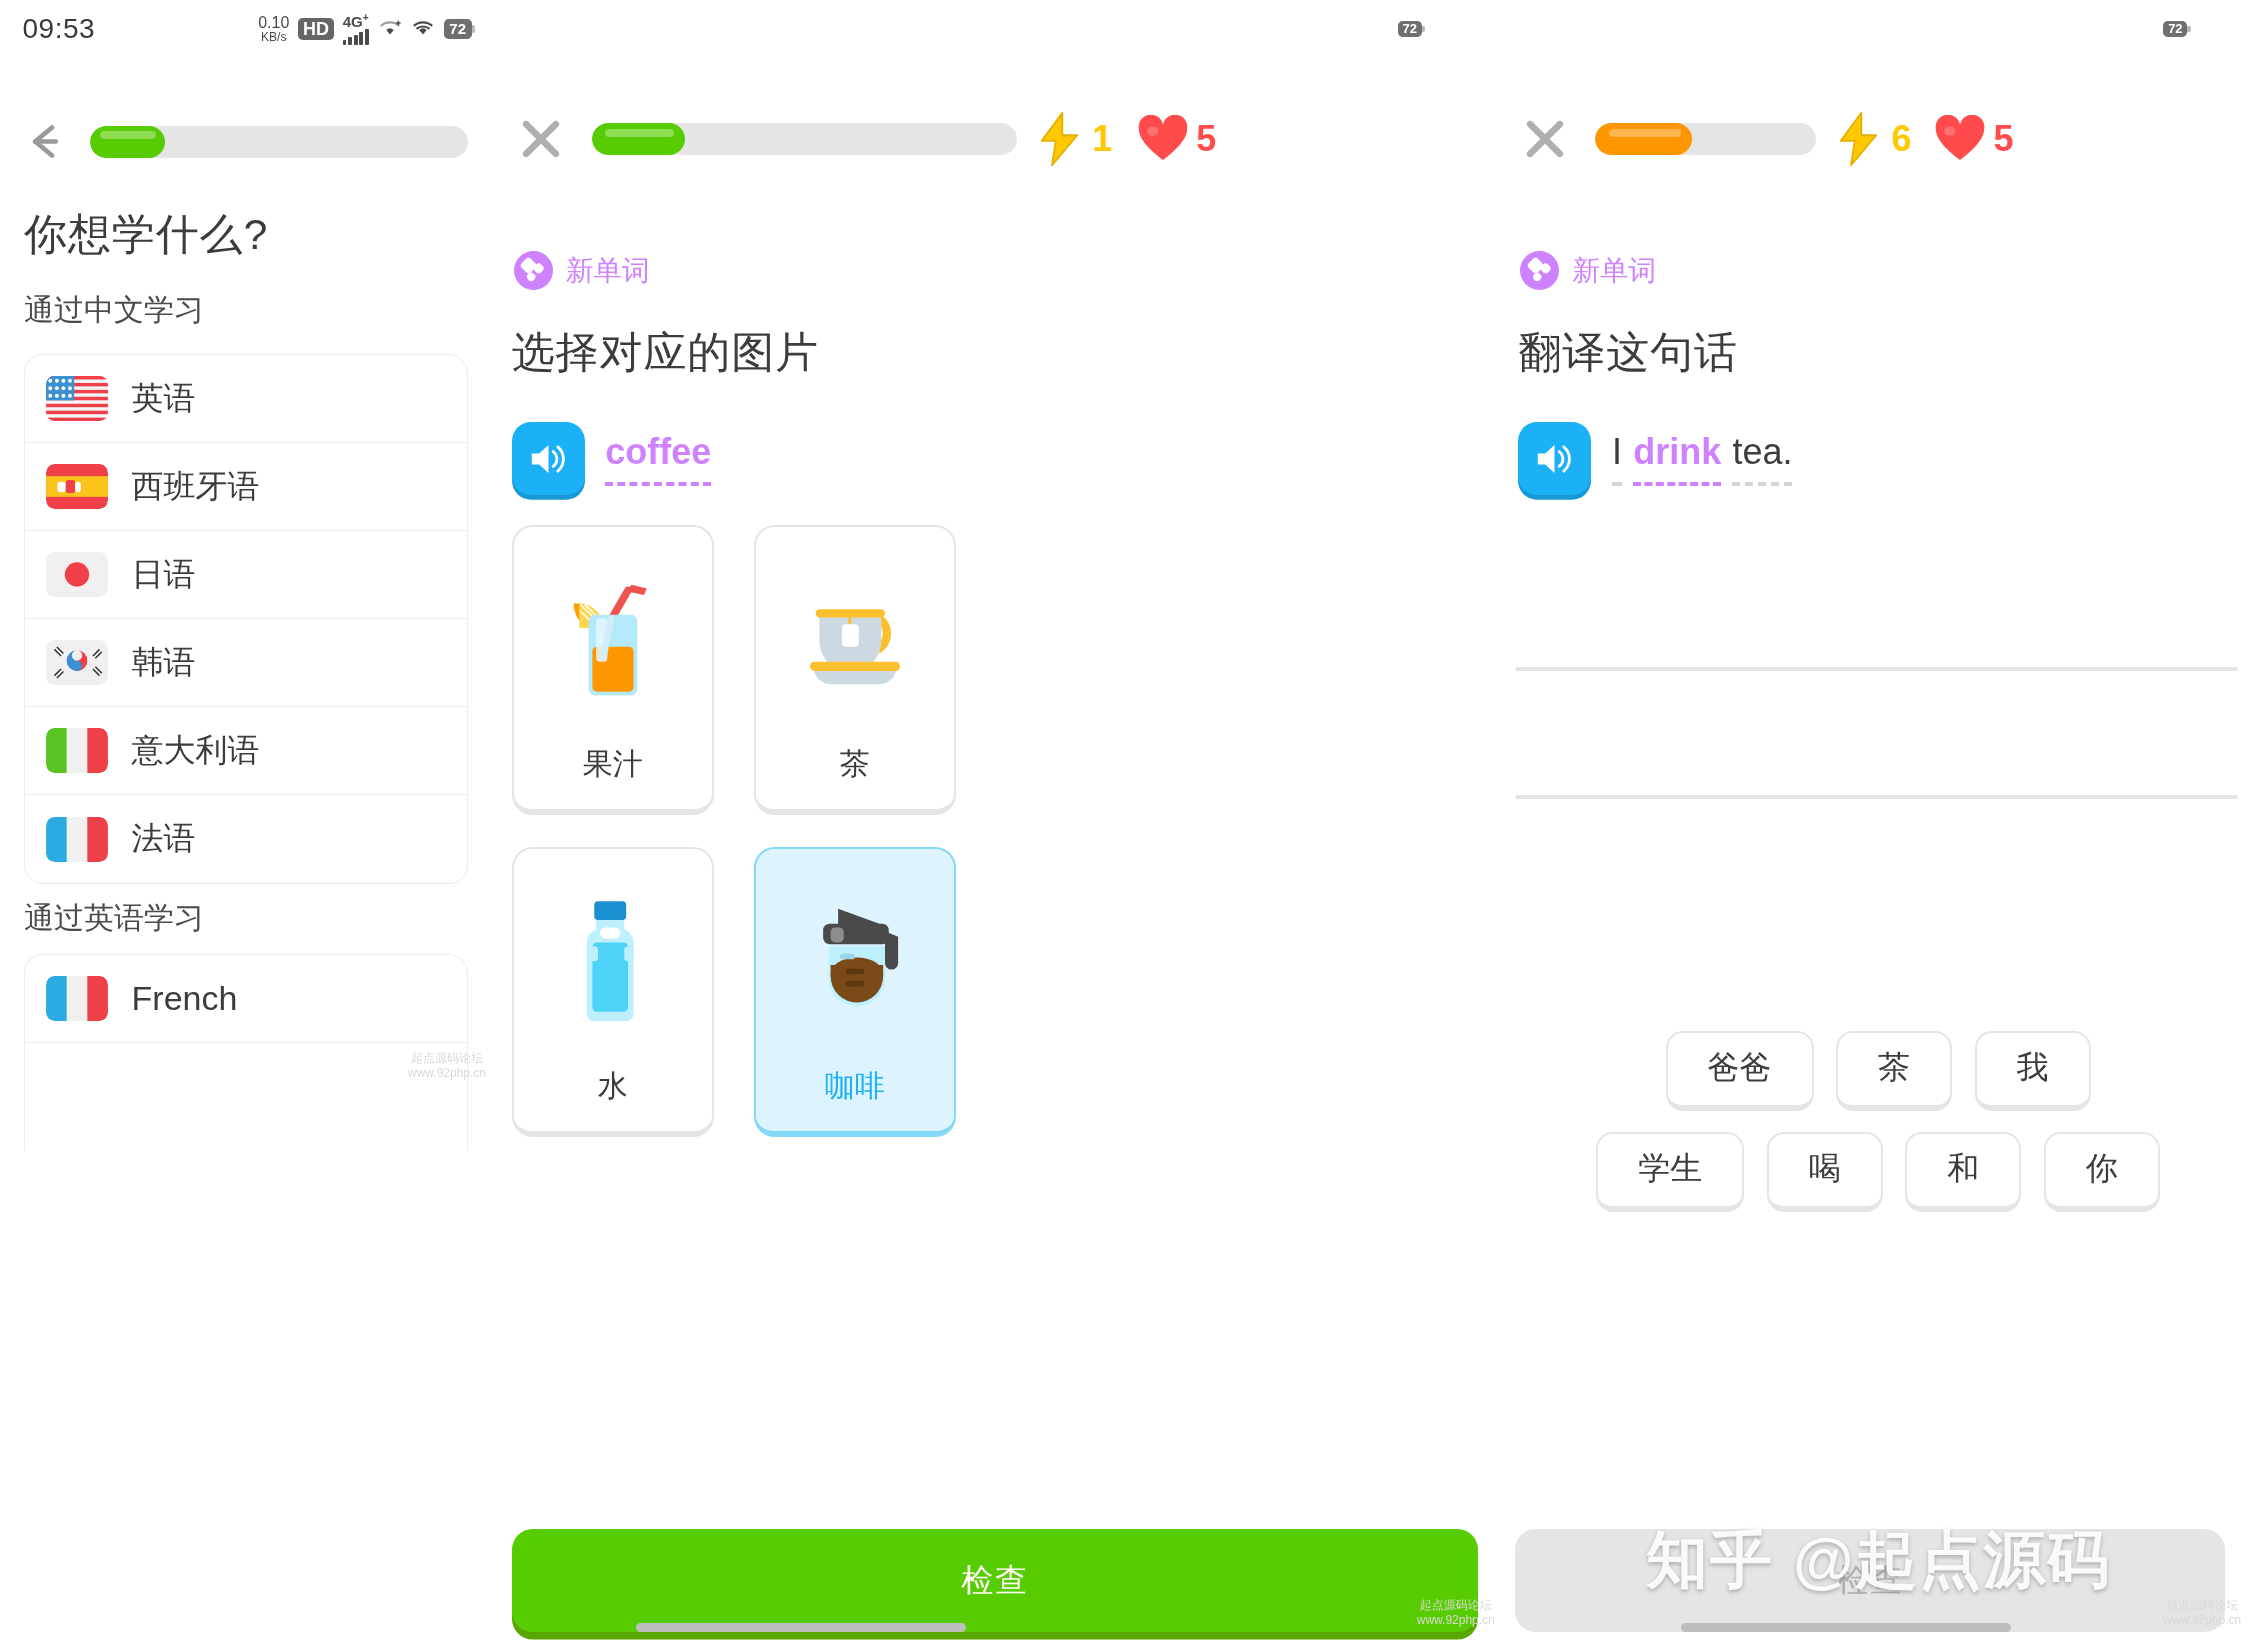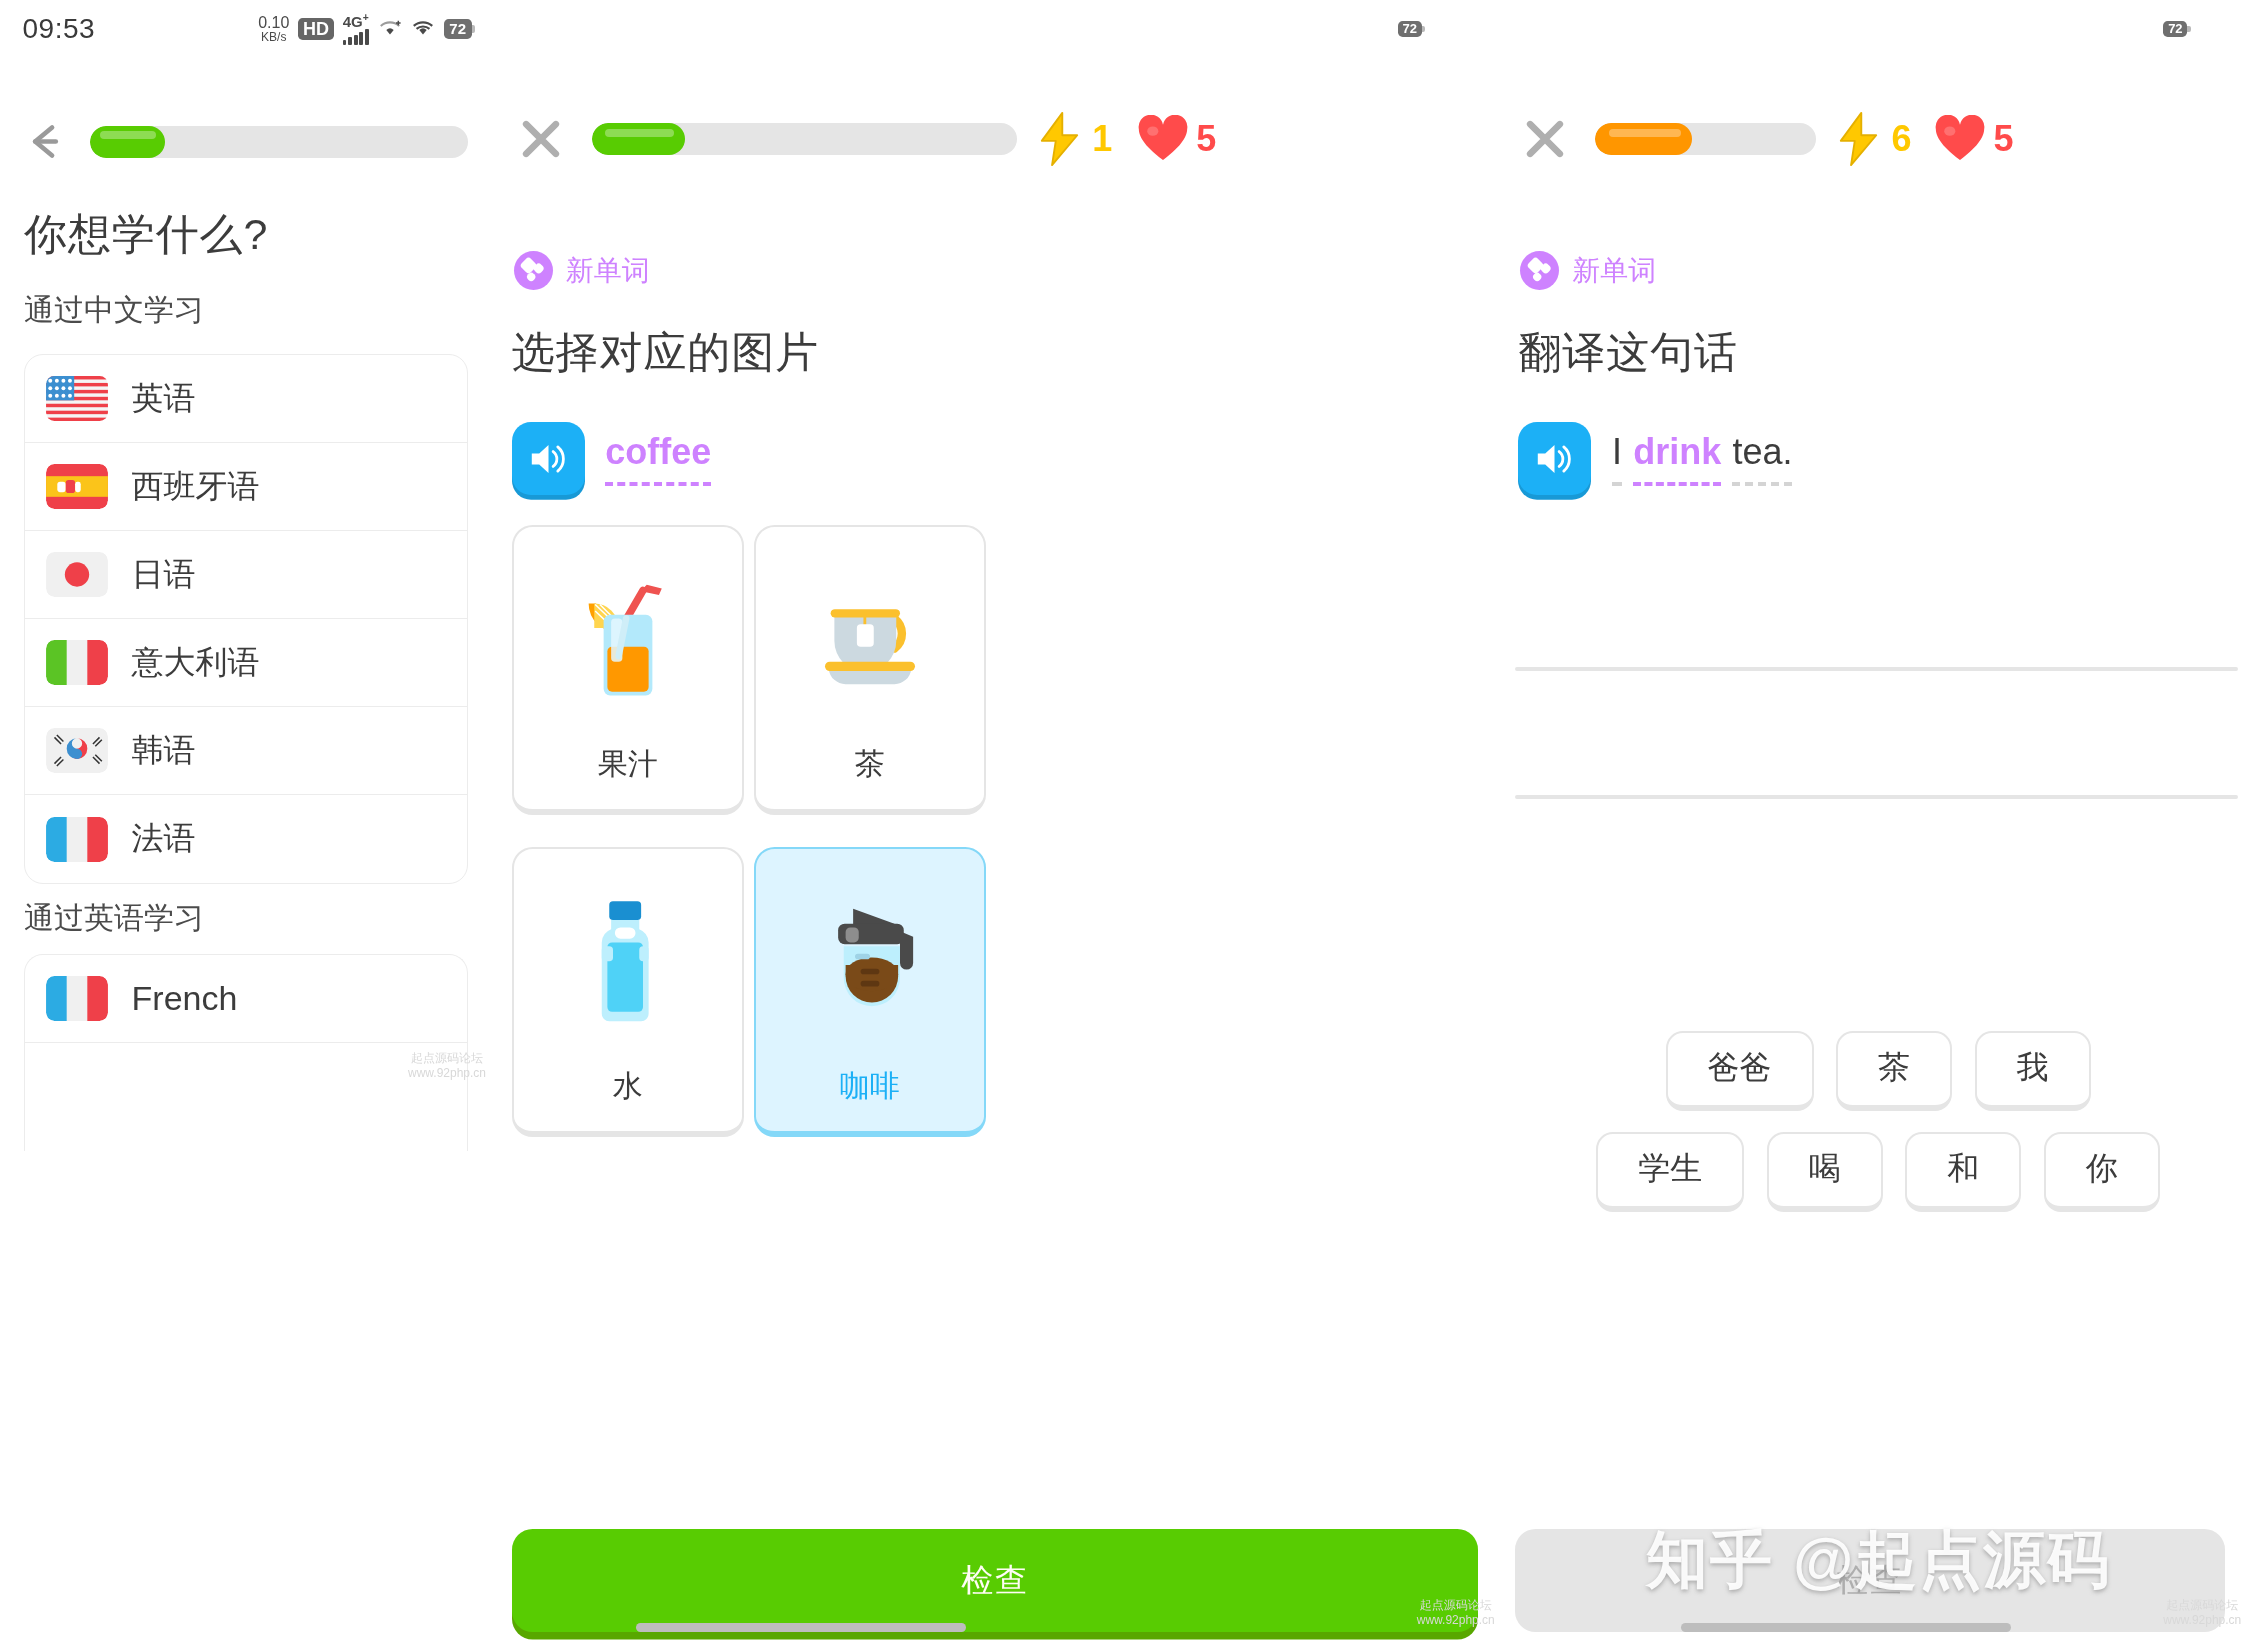--- a/index.html
+++ b/index.html
@@ -111,21 +111,21 @@
   .dashed-u { border-bottom: 4.7px dashed #ce82ff; }
   .dashed-g { border-bottom: 4.7px dashed #d4d4d4; }
   .sent { display: flex; align-items: flex-end; gap: 11.2px; }
   .sent span { font-size: 36px; padding-bottom: 9.4px; }
   .sent .w-plain { color: #3c3c3c; }
   .sent .w-hl { color: #ce82ff; font-weight: bold; }
 
   
   .opt-grid { position: absolute; display: grid; grid-template-columns: 210px 210px; gap: 32px; }
   .opt-card {
-    width: 232px; height: 290px; border: 2.8px solid #e5e5e5; border-bottom-width: 6.6px;
+    width: 202px; height: 290px; border: 2.8px solid #e5e5e5; border-bottom-width: 6.6px;
     border-radius: 20.6px; background: #fff; position: relative;
   }
   .opt-card.selected { border-color: #84d8f8; border-bottom-color: #84d8f8; background: #ddf4ff; }
   .opt-art { position: absolute; left: 0; right: 0; top: 20.6px; height: 187px; }
   .opt-label {
     position: absolute; left: 0; right: 0; bottom: 24px; text-align: center;
     font-size: 30px; color: #3c3c3c;
   }
   .opt-card.selected .opt-label { color: #1cb0f6; }
 
@@ -260,38 +260,38 @@
     <div class="lang-row">
       <span class="flag"><svg viewBox="0 0 66 48" width="62" height="45">
       <rect width="66" height="48" rx="9" fill="#f0f0f0"></rect>
       <circle cx="33" cy="24" r="13" fill="#ef4049"></circle>
     </svg></span>
       <span class="lang-label">日语</span>
     </div>
     <div class="lang-row">
       <span class="flag"><svg viewBox="0 0 66 48" width="62" height="45">
       <rect width="66" height="48" rx="9" fill="#f0f0f0"></rect>
-      <path d="M0 9 a9 9 0 0 1 9 -9 h13 v48 h-13 a9 9 0 0 1 -9 -9 Z" fill="#5bc425"></path>
-      <path d="M44 0 h13 a9 9 0 0 1 9 9 v30 a9 9 0 0 1 -9 9 h-13 Z" fill="#ef4049"></path>
-    </svg></span>
-      <span class="lang-label">意大利语</span>
-    </div>
-    <div class="lang-row">
-      <span class="flag"><svg viewBox="0 0 66 48" width="62" height="45">
-      <rect width="66" height="48" rx="9" fill="#f0f0f0"></rect>
       <path d="M33 11 a11 11 0 0 1 0 22 a5.5 5.5 0 0 1 0 -11 a5.5 5.5 0 0 0 0 -11 Z" fill="#ef4049"></path>
       <path d="M33 11 a11 11 0 0 0 0 22 a5.5 5.5 0 0 0 0 -11 a5.5 5.5 0 0 1 0 -11 Z" fill="#3c8fd0"></path>
       <g stroke="#333" stroke-width="1.6">
         <path d="M9 10 L16 17 M11.5 7.5 L18.5 14.5"></path>
         <path d="M50 31 L57 38 M52.5 28.5 L59.5 35.5"></path>
         <path d="M9 38 L16 31 M11.5 40.5 L18.5 33.5"></path>
         <path d="M50 17 L57 10 M52.5 19.5 L59.5 12.5"></path>
       </g>
     </svg></span>
       <span class="lang-label">韩语</span>
+    </div>
+    <div class="lang-row">
+      <span class="flag"><svg viewBox="0 0 66 48" width="62" height="45">
+      <rect width="66" height="48" rx="9" fill="#f0f0f0"></rect>
+      <path d="M0 9 a9 9 0 0 1 9 -9 h13 v48 h-13 a9 9 0 0 1 -9 -9 Z" fill="#5bc425"></path>
+      <path d="M44 0 h13 a9 9 0 0 1 9 9 v30 a9 9 0 0 1 -9 9 h-13 Z" fill="#ef4049"></path>
+    </svg></span>
+      <span class="lang-label">意大利语</span>
     </div>
     <div class="lang-row">
       <span class="flag"><svg viewBox="0 0 66 48" width="62" height="45">
       <rect width="66" height="48" rx="9" fill="#f0f0f0"></rect>
       <path d="M0 9 a9 9 0 0 1 9 -9 h13 v48 h-13 a9 9 0 0 1 -9 -9 Z" fill="#2cabe3"></path>
       <path d="M44 0 h13 a9 9 0 0 1 9 9 v30 a9 9 0 0 1 -9 9 h-13 Z" fill="#ef4049"></path>
     </svg></span>
       <span class="lang-label">法语</span>
     </div>
       </div>

